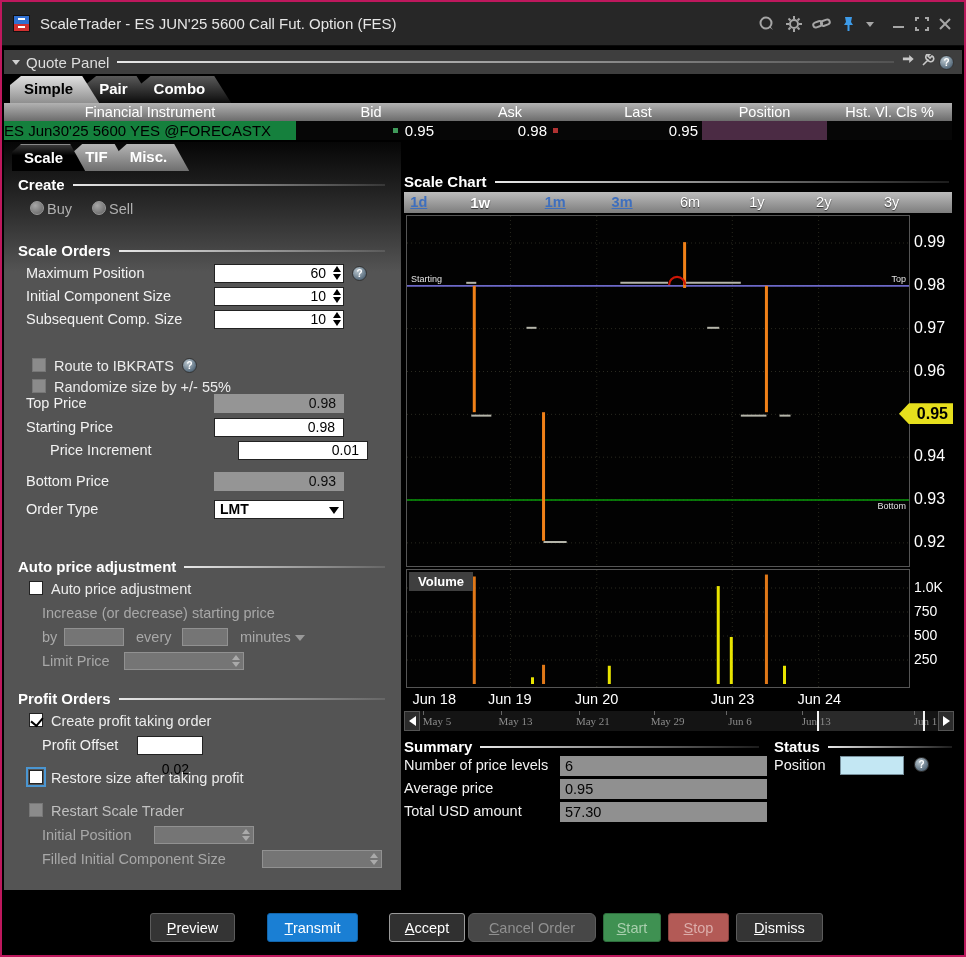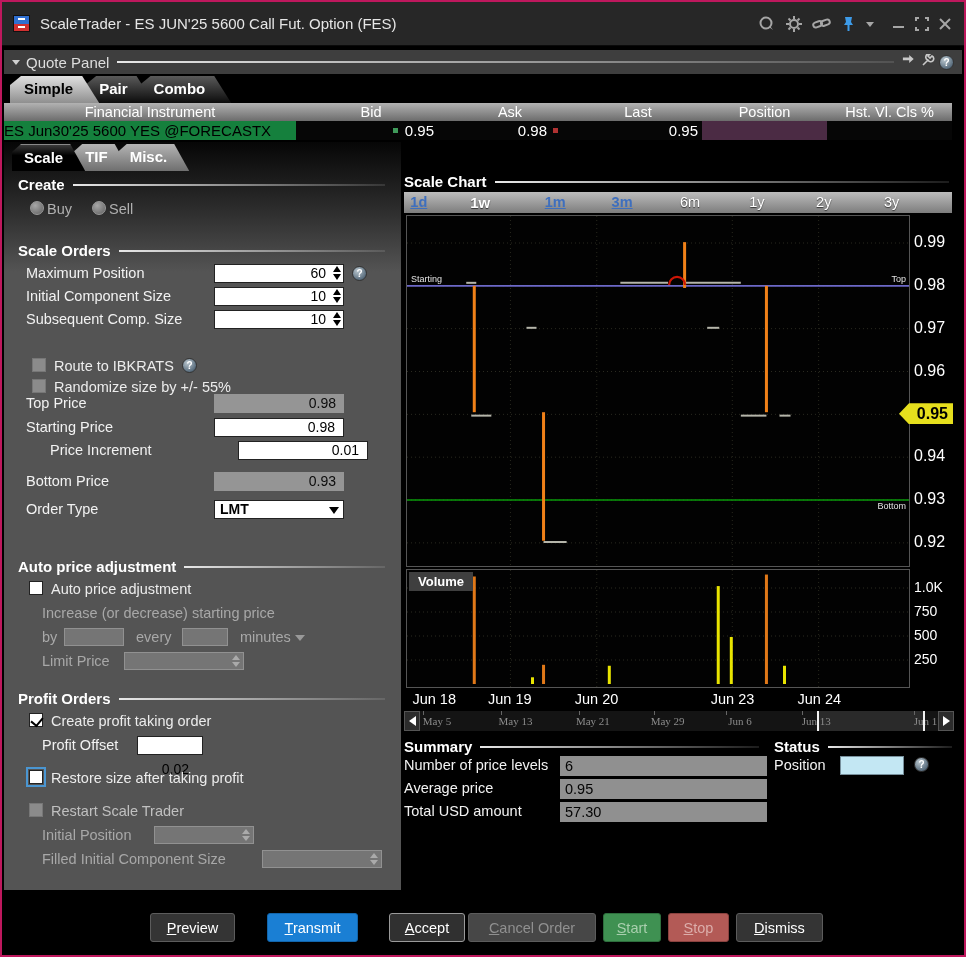--- a/index.html
+++ b/index.html
@@ -557,21 +557,21 @@
   <div class="btnrow">
     <div class="btn dark" style="left:148px;width:85px;">
         <span>Preview</span>
       </div>
     <div class="btn blue" style="left:265px;width:91px;">
         <span>Transmit</span>
       </div>
     <div class="btn accept" style="left:387px;width:76px;">
         <span>Accept</span>
       </div>
-    <div class="btn disabled" style="left:466px;width:128px;">
+    <div class="btn disabled" style="left:466px;width:128px;border-radius:6px;">
         <span>Cancel Order</span>
       </div>
     <div class="btn green" style="left:601px;width:58px;">
         <span>Start</span>
       </div>
     <div class="btn red" style="left:666px;width:61px;">
         <span>Stop</span>
       </div>
     <div class="btn dark" style="left:734px;width:87px;">
         <span>Dismiss</span>

